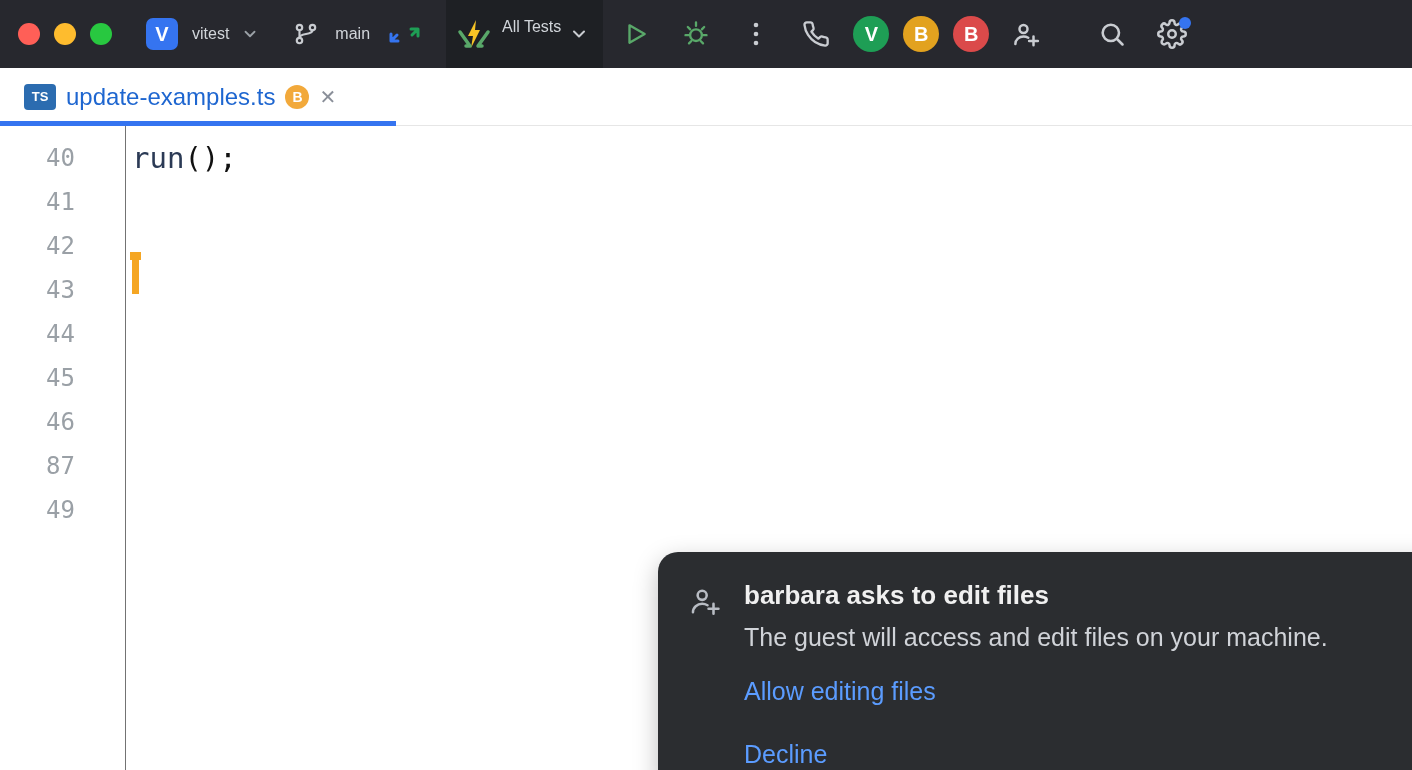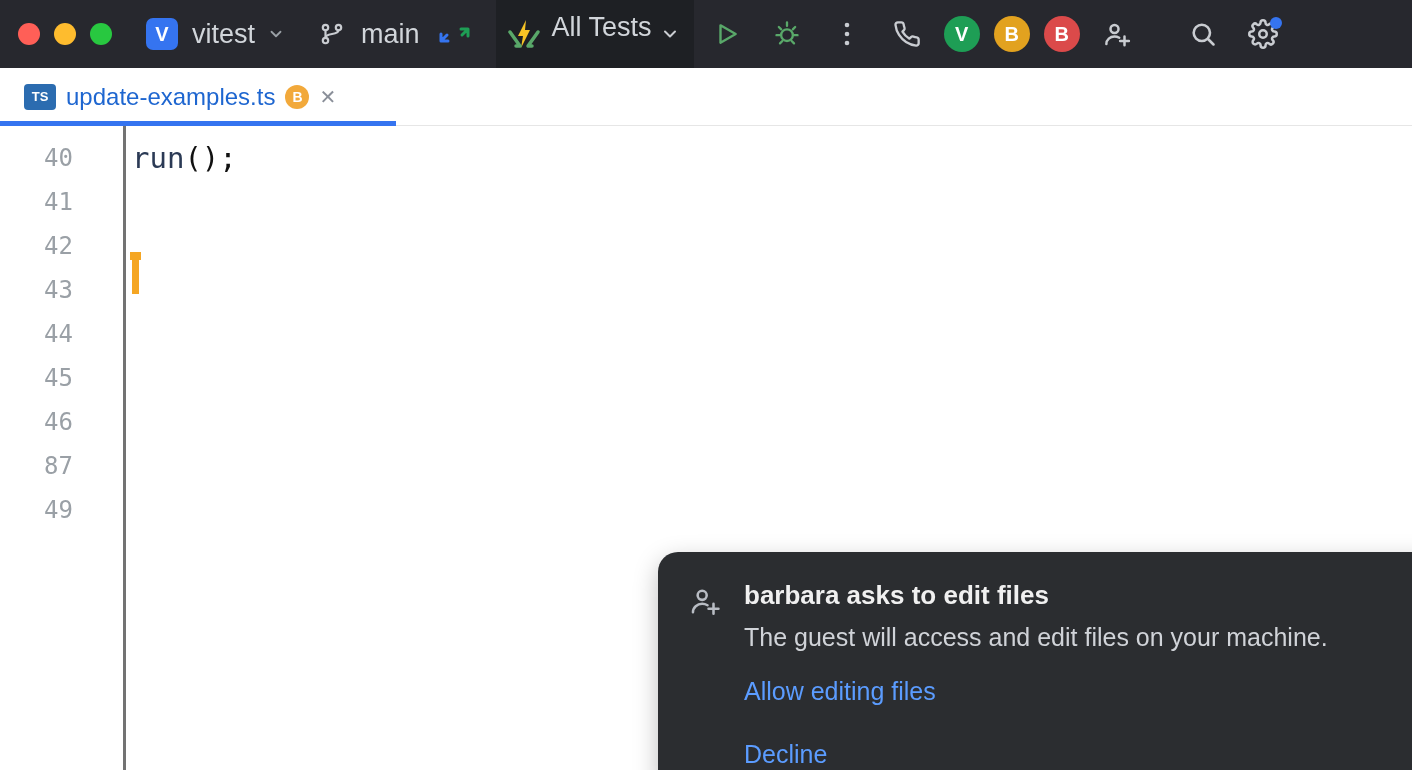--- a/index.html
+++ b/index.html
@@ -26,21 +26,21 @@
   .light.red    { background: #ff5f57; }
   .light.yellow { background: #febc2e; }
   .light.green  { background: #28c840; }
 
   .proj-badge {
     width: 32px; height: 32px; border-radius: 7px;
     background: #3574f0; color: #fff; font-weight: 700;
     display: flex; align-items: center; justify-content: center;
     font-size: 20px; margin-right: 8px;
   }
-  .toolbar-text { color: #d1d5da; font-size: 27px; }
+  .toolbar-text { color: #d1d5da; font-size: 16px; }
   .chev { margin: 0 10px 0 6px; }
 
   .branch-icon { margin-left: 18px; margin-right: 10px; }
   .blue-arrows { margin-left: 10px; }
 
   
   .run-segment {
     display:flex; align-items:center;
     background:#1e2024;
     height: 68px;
@@ -110,21 +110,21 @@
   .tab-close{ color:#8a8f99; font-size:20px; cursor:pointer; }
 
   
   .editor {
     display:flex;
     height: calc(770px - 68px - 58px);
     font-family: "SF Mono", ui-monospace, Menlo, monospace;
   }
   .gutter{
     width:126px;
-    border-right:3px solid #737373;
+    border-right:1px solid #737373;
     padding-top: 10px;
   }
   .ln{
     height:44px; line-height:44px;
     text-align:right;
     padding-right:50px;
     color:#9aa0a6;
     font-size:24px;
   }
   .code{

